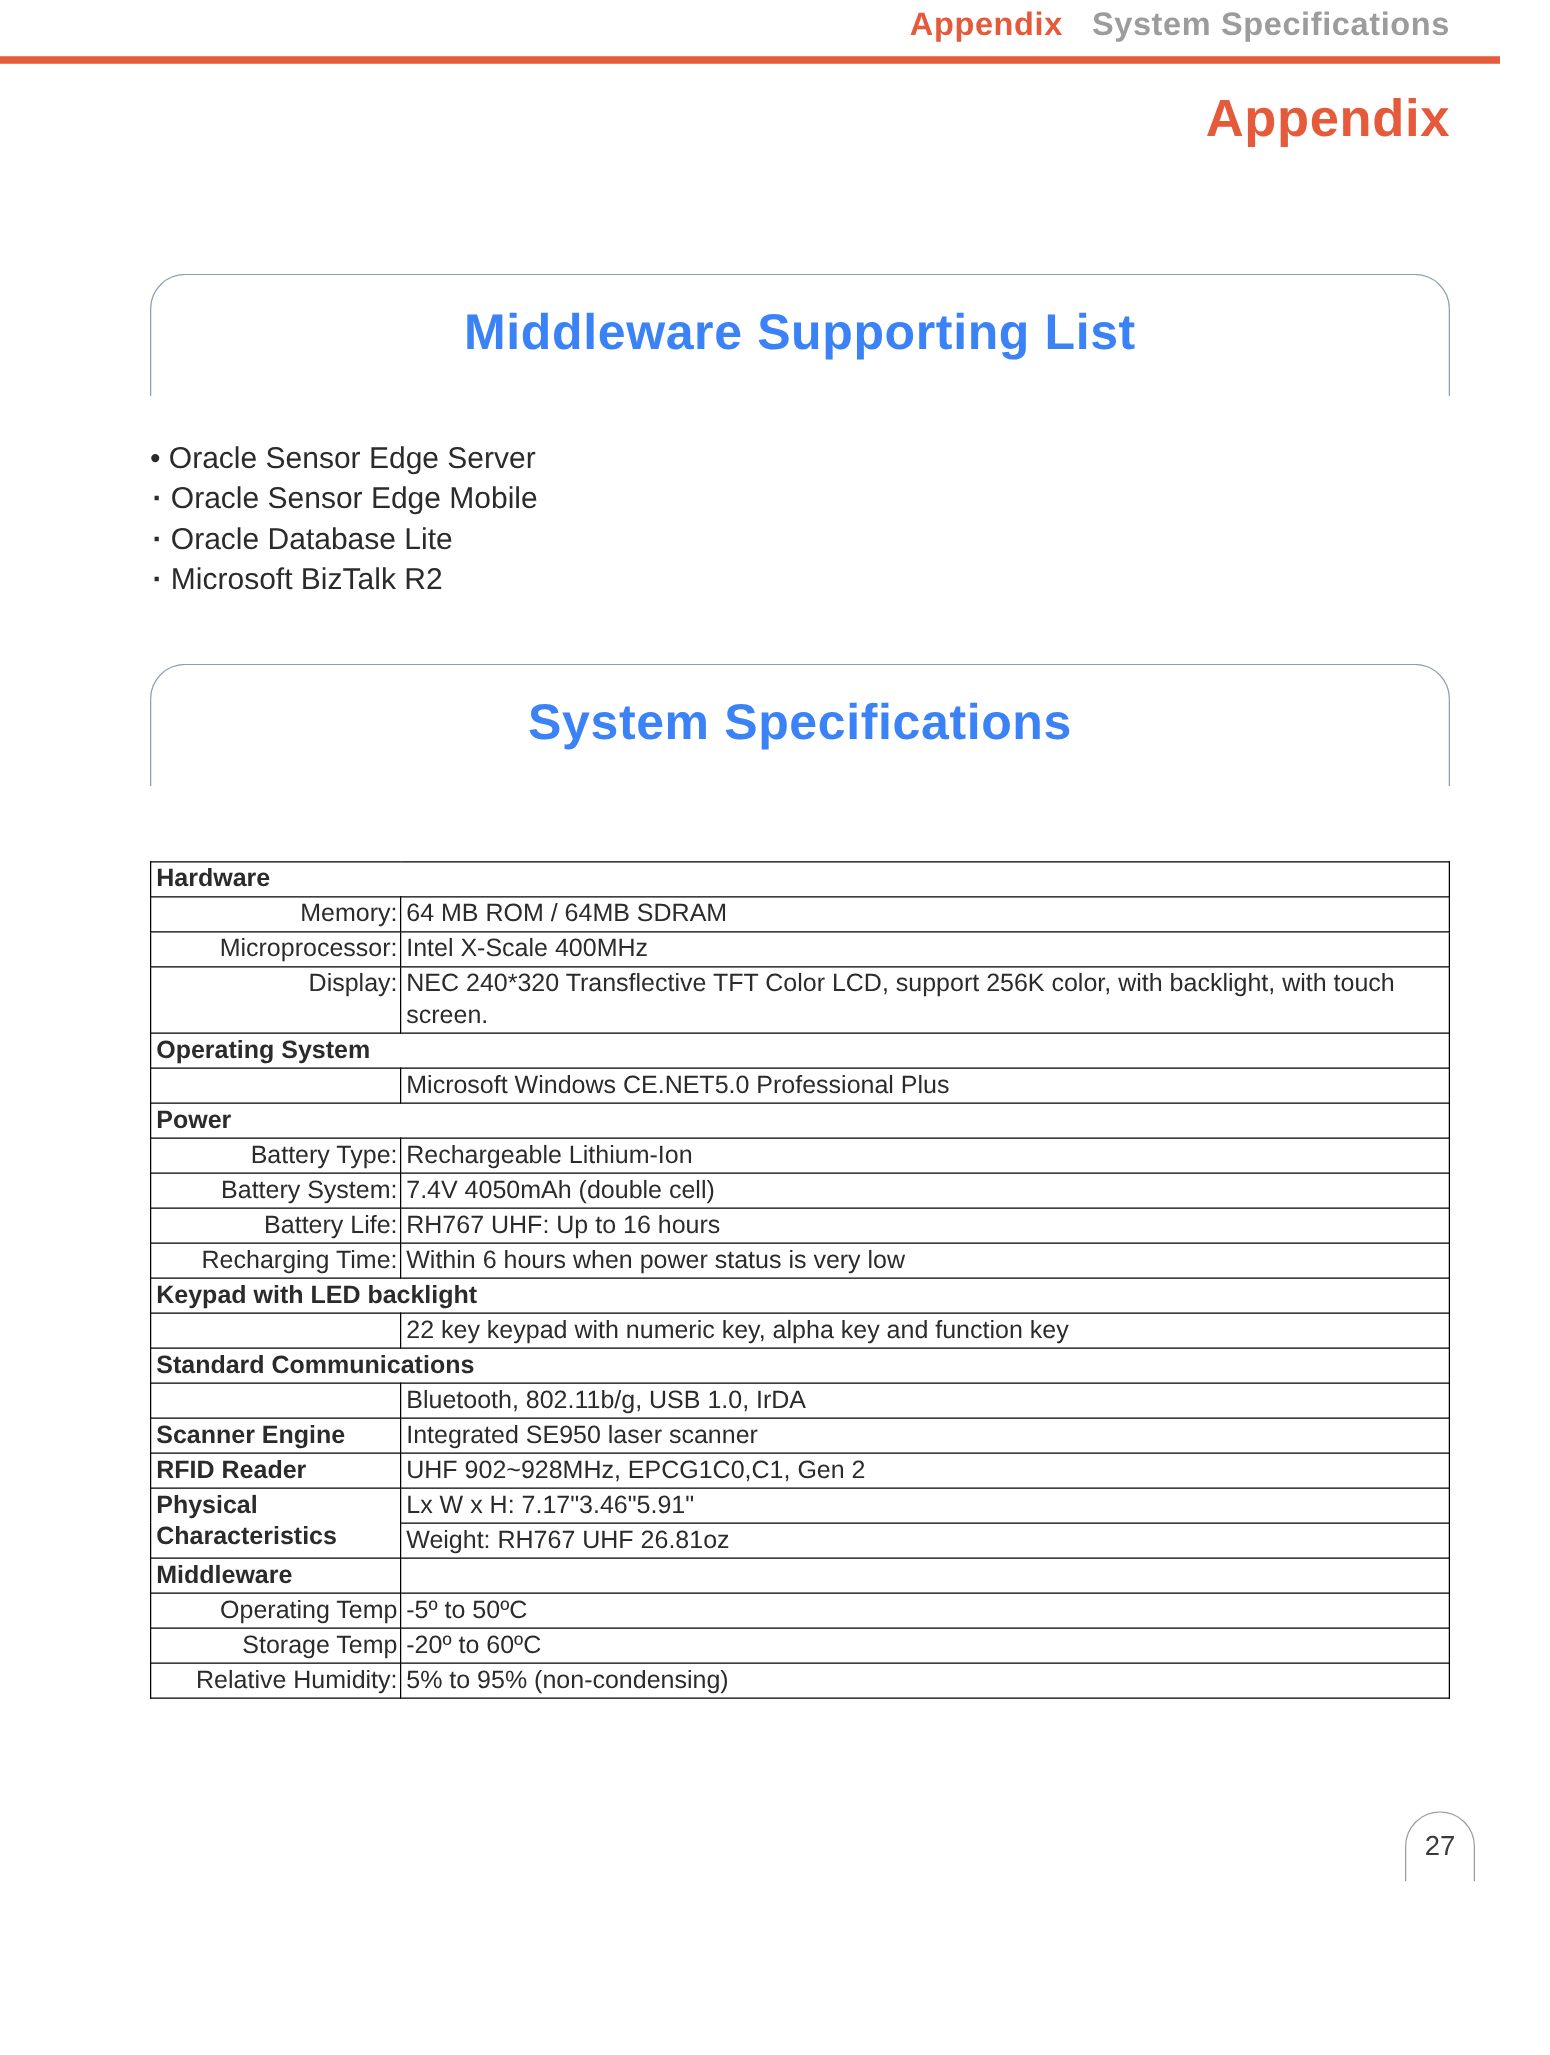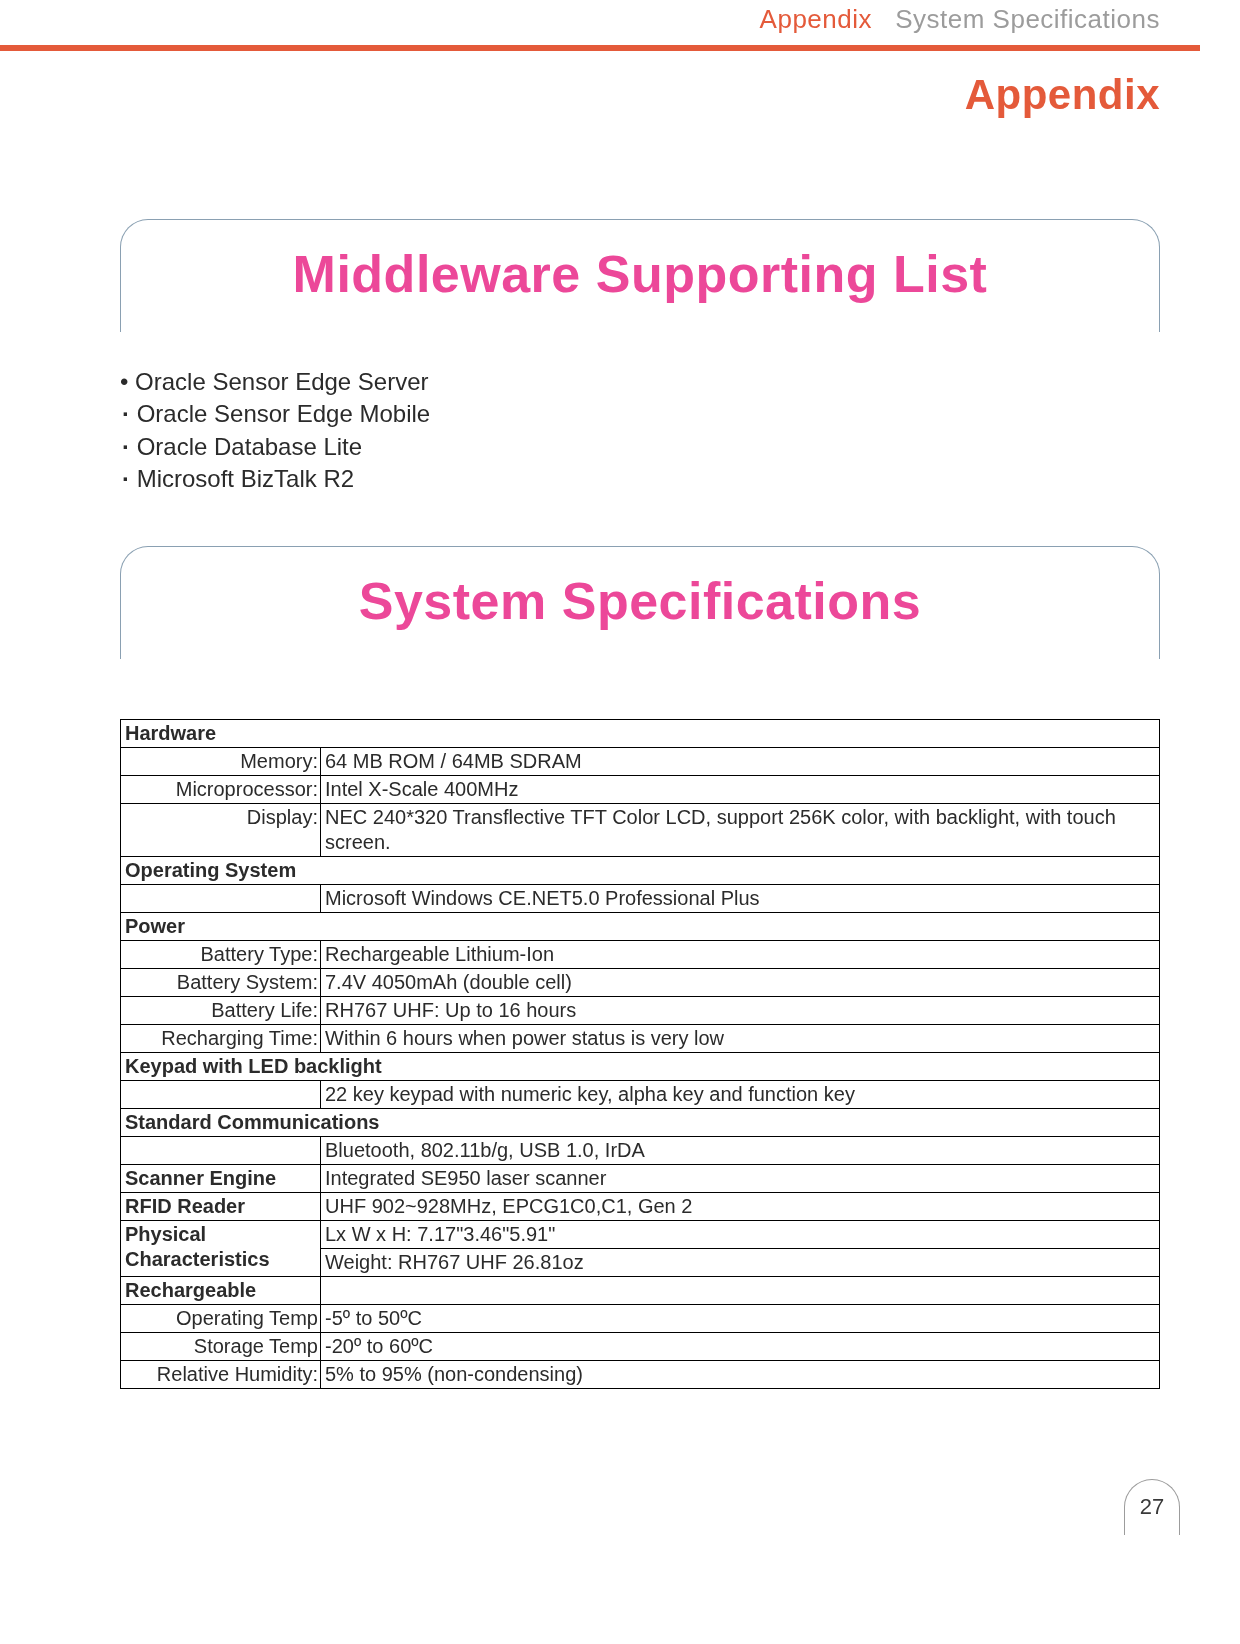--- a/index.html
+++ b/index.html
@@ -9,21 +9,21 @@
     font-family: Arial, Helvetica, sans-serif;
     color: #000;
     width: 1240px;
   }
   .header {
     padding: 4px 80px 0 0;
     text-align: right;
   }
   .header-bc {
     font-family: Arial, Helvetica, sans-serif;
-    font-weight: 400;
+    font-weight: 700;
     font-size: 26px;
     letter-spacing: 0.5px;
   }
   .header-bc .bc-accent { color: #e45a3a; }
   .header-bc .bc-grey { color: #9c9c9c; }
   .rule {
     height: 6px;
     background: #e45a3a;
     margin: 10px 40px 0 0;
   }
@@ -41,23 +41,23 @@
   .section-banner {
     border: 1px solid #8aa0b2;
     border-bottom: none;
     border-radius: 28px 28px 0 0;
     padding: 24px 0 28px 0;
     text-align: center;
     margin-top: 20px;
   }
   .section-banner h2 {
     margin: 0;
-    font-size: 52px;
+    font-size: 40px;
     font-weight: 800;
-    color: #ec4899;
+    color: #3b82f6;
     letter-spacing: 0.5px;
   }
   .middleware-list {
     margin: 34px 0 0 0;
     padding: 0;
     list-style: none;
     font-size: 24px;
     color: #2b2b2b;
     line-height: 1.35;
   }
@@ -212,21 +212,21 @@
           <td>UHF 902~928MHz, EPCG1C0,C1, Gen 2</td>
         </tr>
     <tr>
           <td class="sec-hdr" rowspan="2">Physical Characteristics</td>
           <td>Lx W x H: 7.17"3.46"5.91"</td>
         </tr>
     <tr>
           <td>Weight: RH767 UHF 26.81oz</td>
         </tr>
     <tr>
-          <td class="sec-hdr">Rechargeable</td>
+          <td class="sec-hdr">Middleware</td>
           <td></td>
         </tr>
     <tr>
           <td class="label">Operating Temp</td>
           <td>-5º to 50ºC</td>
         </tr>
     <tr>
           <td class="label">Storage Temp</td>
           <td>-20º to 60ºC</td>
         </tr>

